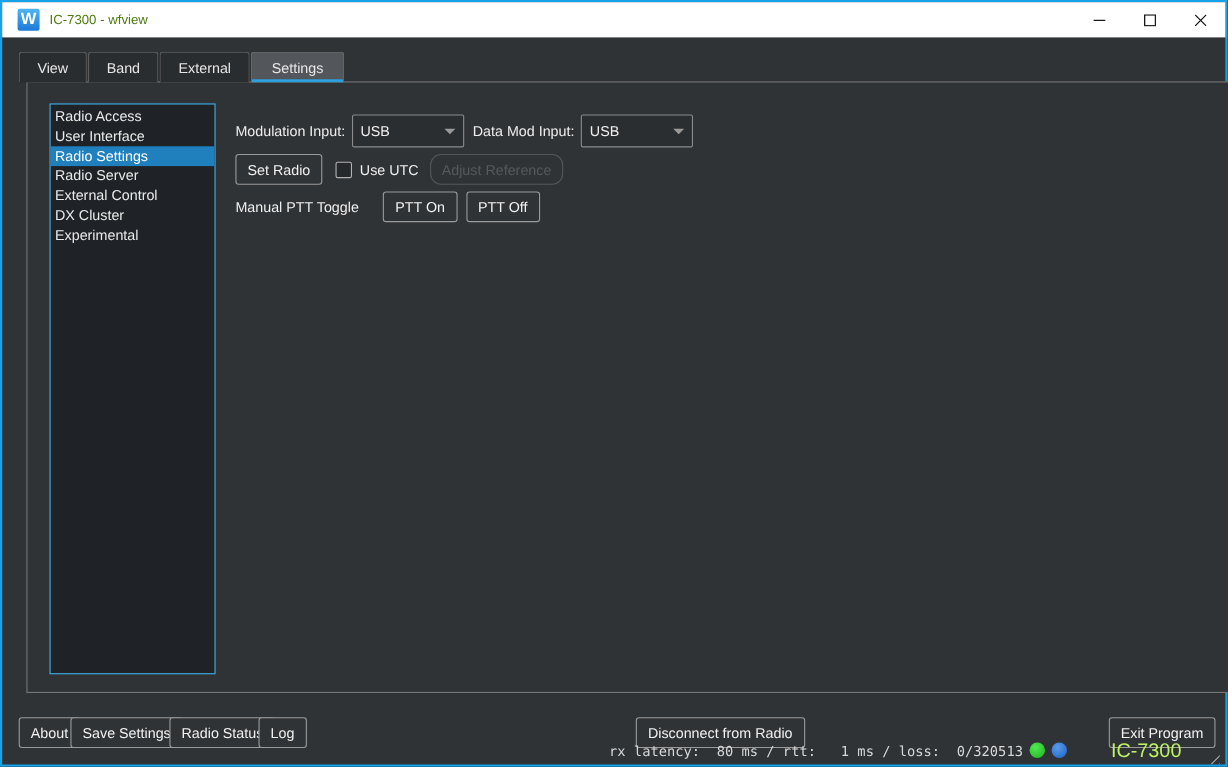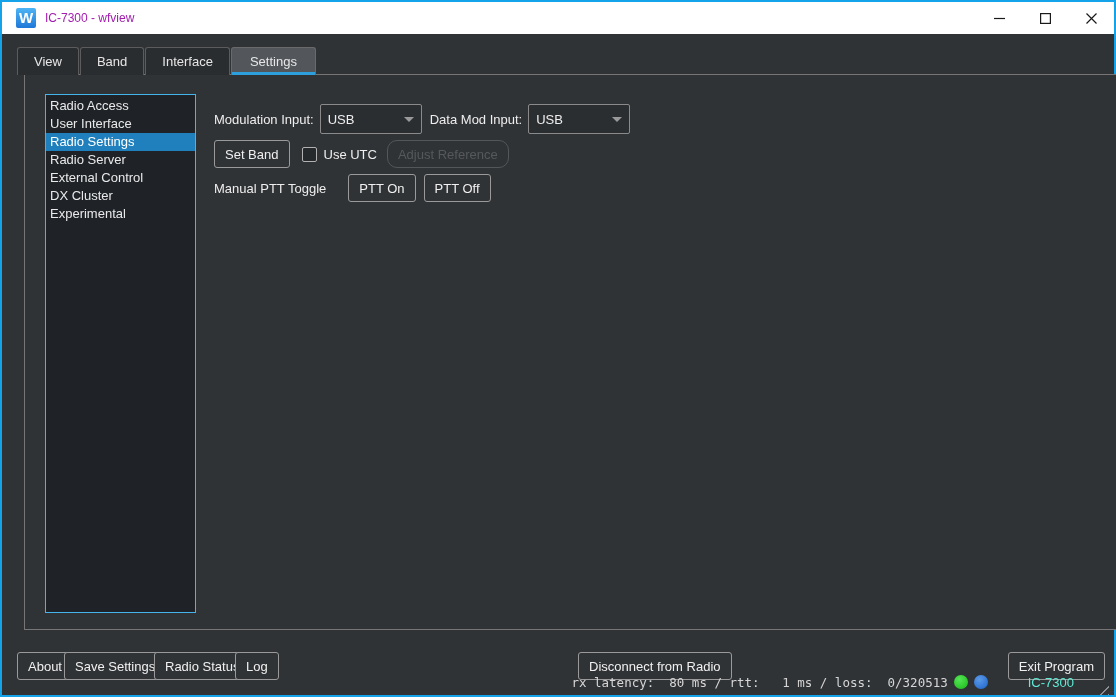--- a/index.html
+++ b/index.html
@@ -9,21 +9,21 @@
   .window { position:absolute; inset:0; width:1116px; height:697px;
             border:2px solid #14a3e8; background:#303336; }
 
   
   .titlebar { position:absolute; left:0; top:0; width:1112px; height:32px;
               background:#ffffff; display:flex; align-items:center; }
   .w-logo { width:20px; height:20px; margin-left:14px; margin-right:9px;
             background:linear-gradient(180deg,#4db5f5 0%,#1e78d7 100%);
             color:#ffffff; font-weight:bold; font-size:15px; line-height:20px;
             text-align:center; border-radius:2px; }
-  .title-text { font-size:12px; color:#a21caf; }
+  .title-text { font-size:12px; color:#4d7c0f; }
   .win-controls { margin-left:auto; display:flex; height:100%; }
   .win-btn { width:46px; height:100%; display:flex; align-items:center;
              justify-content:center; color:#1a1a1a; font-size:13px; cursor:default; }
   .win-btn svg { display:block; }
 
   
   .tabbar { position:absolute; left:15px; top:45px; display:flex; z-index:3; }
   .tab { height:28px; padding:0 16px; display:flex; align-items:center;
          font-size:13px; color:#e6e6e6; background:#2a2d30;
          border:1px solid #5c5c5c; border-bottom:none;
@@ -75,21 +75,21 @@
   .b-disconnect { left:576px; }
   .b-exit { right:9px; }
 
   
   .statusbar { position:absolute; left:0; bottom:0; width:1112px; height:26px;
                display:flex; align-items:center; justify-content:flex-end;
                padding-right:4px; }
   .latency { font-family:"DejaVu Sans Mono", monospace; font-size:12.5px;
              color:#d6d6d6; white-space:pre; }
   .led { width:14px; height:14px; border-radius:50%; margin-left:6px; }
-  .rig-name { font-size:13px; color:#5eead4; margin-left:40px; margin-right:22px;text-align:right; }
+  .rig-name { font-size:18px; color:#bef264; margin-left:40px; margin-right:22px;text-align:right; }
   .grip { width:13px; height:13px; margin-right:1px; align-self:flex-end;
           background:
             linear-gradient(135deg, transparent 0 50%, transparent 50%),
             repeating-linear-gradient(135deg, transparent 0 2px, #8a8f94 2px 3px, transparent 3px 5px);
           clip-path:polygon(100% 0, 100% 100%, 0 100%); }
 </style>
 </head>
 <body>
 
 <div class="window">
@@ -112,21 +112,21 @@
         <svg width="11" height="11" viewBox="0 0 11 11">
             <path d="M0.5 0.5 L10.5 10.5 M10.5 0.5 L0.5 10.5" stroke="#1a1a1a" stroke-width="1.2"></path>
           </svg>
       </div>
     </div>
   </div>
 
   <div class="tabbar">
     <div class="tab">View</div>
     <div class="tab">Band</div>
-    <div class="tab">Interface</div>
+    <div class="tab">External</div>
     <div class="tab active">Settings</div>
   </div>
 
   <div class="pane">
 
     <div class="sidebar">
       <div class="side-item">Radio Access</div>
       <div class="side-item">User Interface</div>
       <div class="side-item selected">Radio Settings</div>
       <div class="side-item">Radio Server</div>
@@ -142,21 +142,21 @@
         <span class="arrow"></span>
       </div>
       <span class="ctl-label" style="margin-left:8px;">Data Mod Input:</span>
       <div class="combo">
         <span>USB</span>
         <span class="arrow"></span>
       </div>
     </div>
 
     <div class="row row2">
-      <button class="btn">Set Band</button>
+      <button class="btn">Set Radio</button>
       <span class="checkbox"></span>
       <span class="ctl-label">Use UTC</span>
       <button class="btn disabled" style="margin-left:10px;">Adjust Reference</button>
     </div>
 
     <div class="row row3">
       <span class="ctl-label">Manual PTT Toggle</span>
       <button class="btn" style="margin-left:22px;">PTT On</button>
       <button class="btn" style="margin-left:8px;">PTT Off</button>
     </div>

